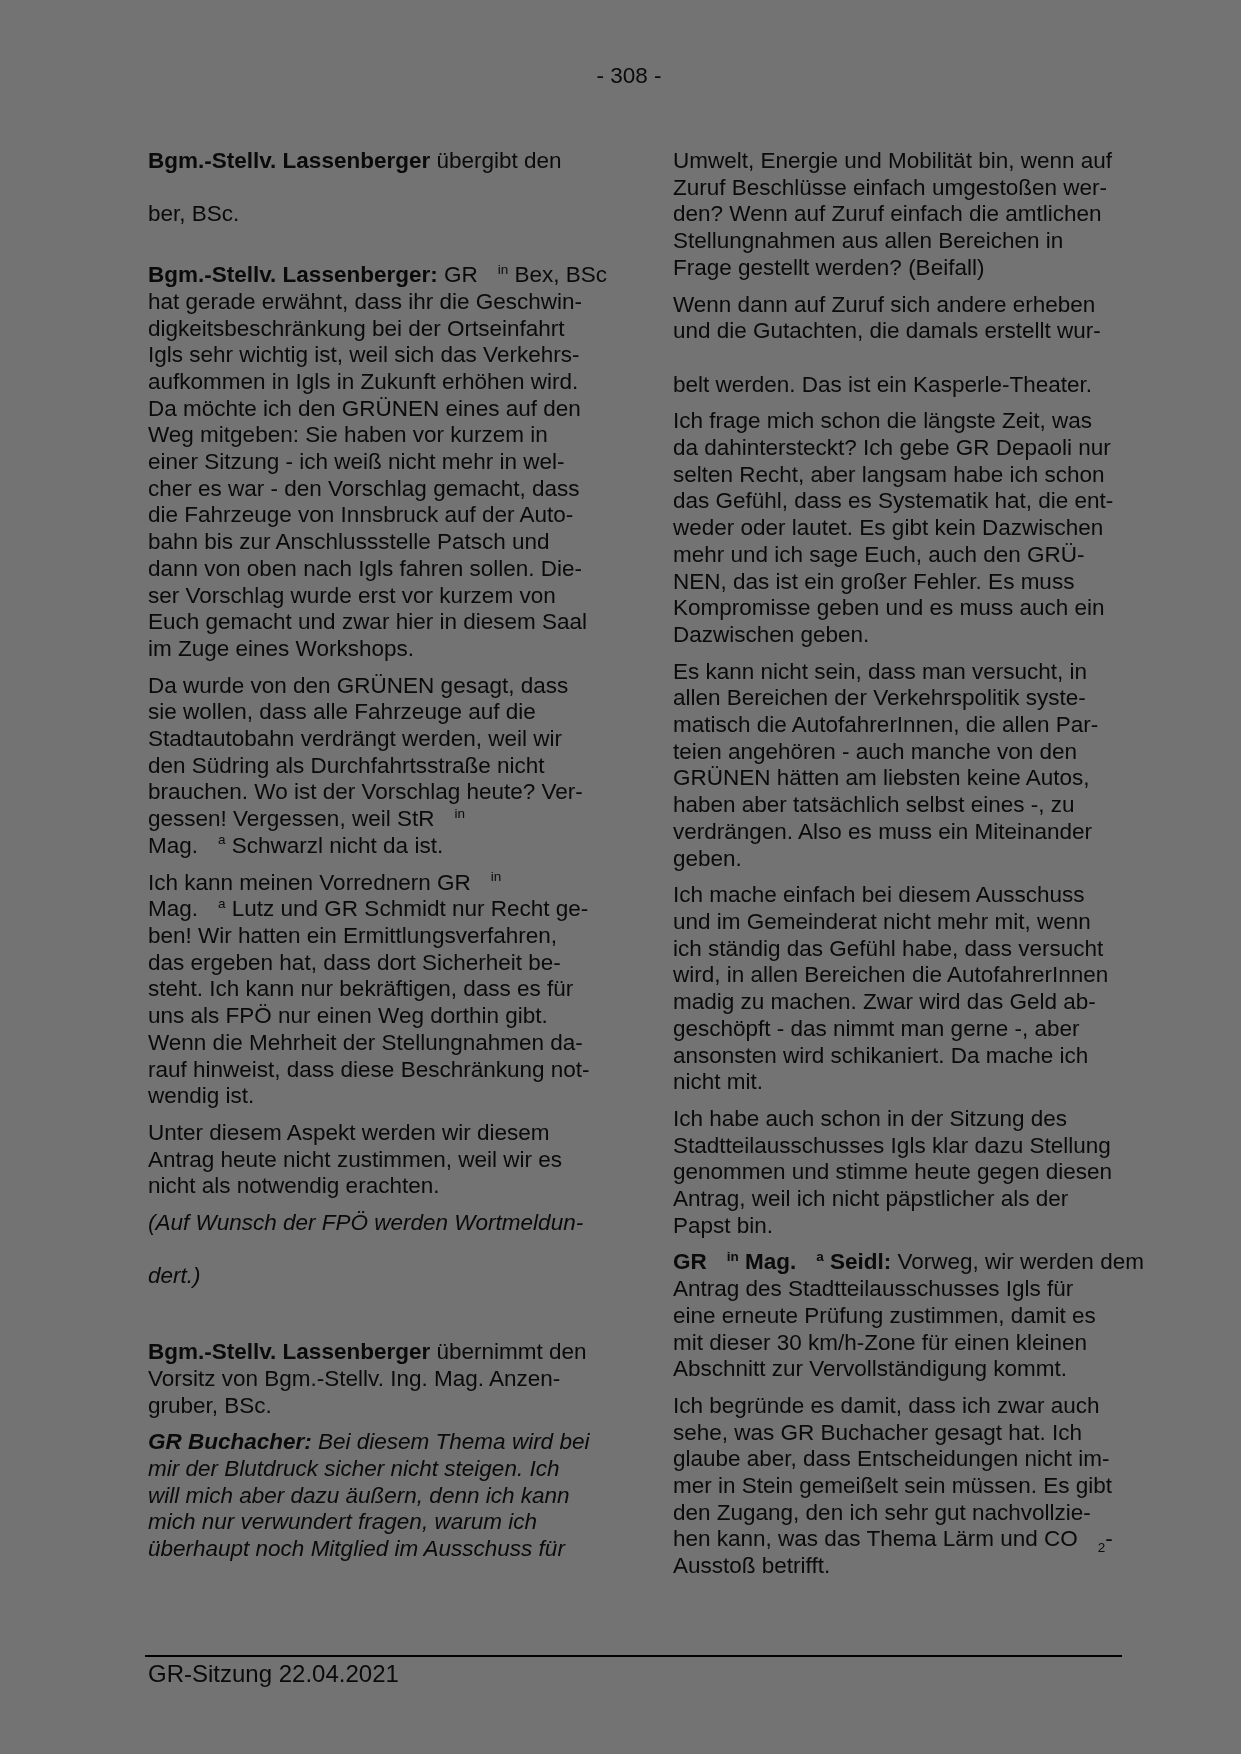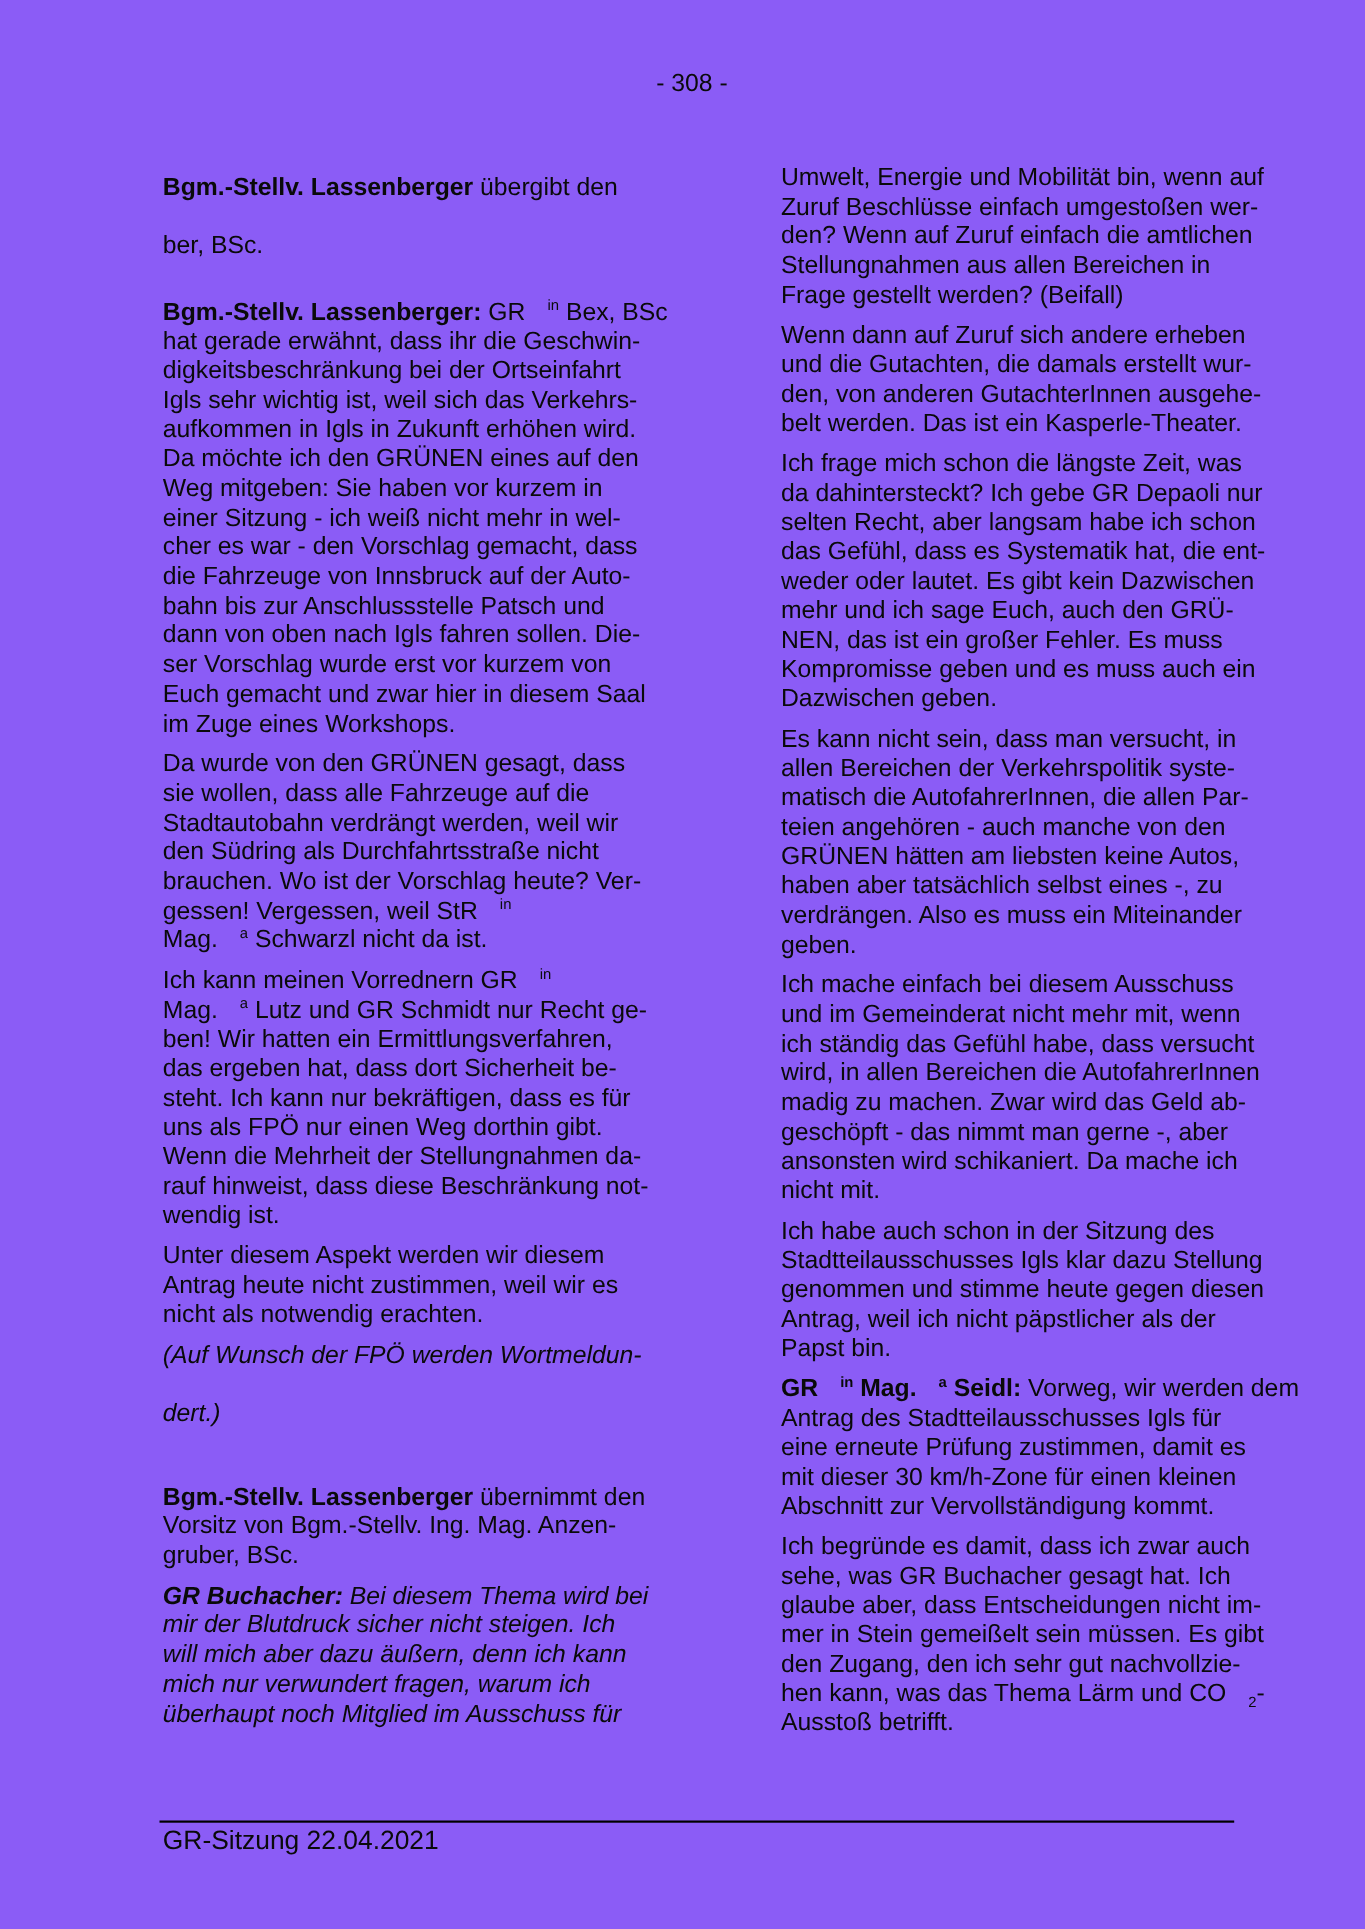--- a/index.html
+++ b/index.html
@@ -1,41 +1,41 @@
 <!DOCTYPE html>
 <html><head>
 <meta charset="utf-8">
 <style>
   html, body { margin: 0; padding: 0; background: #e8e8e8; }
   .page {
     position: relative;
     width: 1241px;
     height: 1754px;
-    background: #8b5cf6;
+    background: #737373;
     font-family: "Liberation Sans", "DejaVu Sans", sans-serif;
     color: #0a0a0a;
     overflow: hidden;
   }
   .page-number {
     position: absolute;
     top: 62px;
     left: 148px;
     width: 962px;
     text-align: center;
     font-size: 22.5px;
     line-height: 27px;
   }
   .columns {
     position: absolute;
     top: 148px;
     left: 148px;
     width: 980px;
     display: flex;
-    gap: 107px;
-    align-items: center;
+    gap: 70px;
+    align-items: flex-start;
   }
   .col { white-space: nowrap; }
   .col-left  { width: 455px; }
   .col-right { width: 445px; }
   .para {
     margin: 0 0 10px 0;
     font-size: 22.5px;
     line-height: 26.7px;
   }
   .para.italic { font-style: italic; }
@@ -75,21 +75,21 @@
         <p class="para" style="margin-top: 34px;"><span class="b">Bgm.-Stellv. Lassenberger:</span><span> GR</span><sup>in</sup><span> Bex, BSc</span><br><span>hat gerade erwähnt, dass ihr die Geschwin-</span><br><span>digkeitsbeschränkung bei der Ortseinfahrt</span><br><span>Igls sehr wichtig ist, weil sich das Verkehrs-</span><br><span>aufkommen in Igls in Zukunft erhöhen wird.</span><br><span>Da möchte ich den GRÜNEN eines auf den</span><br><span>Weg mitgeben: Sie haben vor kurzem in</span><br><span>einer Sitzung - ich weiß nicht mehr in wel-</span><br><span>cher es war - den Vorschlag gemacht, dass</span><br><span>die Fahrzeuge von Innsbruck auf der Auto-</span><br><span>bahn bis zur Anschlussstelle Patsch und</span><br><span>dann von oben nach Igls fahren sollen. Die-</span><br><span>ser Vorschlag wurde erst vor kurzem von</span><br><span>Euch gemacht und zwar hier in diesem Saal</span><br><span>im Zuge eines Workshops.</span></p>
         <p class="para"><span>Da wurde von den GRÜNEN gesagt, dass</span><br><span>sie wollen, dass alle Fahrzeuge auf die</span><br><span>Stadtautobahn verdrängt werden, weil wir</span><br><span>den Südring als Durchfahrtsstraße nicht</span><br><span>brauchen. Wo ist der Vorschlag heute? Ver-</span><br><span>gessen! Vergessen, weil StR</span><sup>in</sup><br><span>Mag.</span><sup>a</sup><span> Schwarzl nicht da ist.</span></p>
         <p class="para"><span>Ich kann meinen Vorrednern GR</span><sup>in</sup><br><span>Mag.</span><sup>a</sup><span> Lutz und GR Schmidt nur Recht ge-</span><br><span>ben! Wir hatten ein Ermittlungsverfahren,</span><br><span>das ergeben hat, dass dort Sicherheit be-</span><br><span>steht. Ich kann nur bekräftigen, dass es für</span><br><span>uns als FPÖ nur einen Weg dorthin gibt.</span><br><span>Wenn die Mehrheit der Stellungnahmen da-</span><br><span>rauf hinweist, dass diese Beschränkung not-</span><br><span>wendig ist.</span></p>
         <p class="para"><span>Unter diesem Aspekt werden wir diesem</span><br><span>Antrag heute nicht zustimmen, weil wir es</span><br><span>nicht als notwendig erachten.</span></p>
         <p class="para italic"><span>(Auf Wunsch der FPÖ werden Wortmeldun-</span><br><br><span>dert.)</span></p>
         <p class="para" style="margin-top: 49px;"><span class="b">Bgm.-Stellv. Lassenberger</span><span> übernimmt den</span><br><span>Vorsitz von Bgm.-Stellv. Ing. Mag. Anzen-</span><br><span>gruber, BSc.</span></p>
         <p class="para" style=" font-style: italic;"><span class="b">GR Buchacher:</span><span> Bei diesem Thema wird bei</span><br><span>mir der Blutdruck sicher nicht steigen. Ich</span><br><span>will mich aber dazu äußern, denn ich kann</span><br><span>mich nur verwundert fragen, warum ich</span><br><span>überhaupt noch Mitglied im Ausschuss für</span></p>
       </div>
     <div class="col col-right">
         <p class="para"><span>Umwelt, Energie und Mobilität bin, wenn auf</span><br><span>Zuruf Beschlüsse einfach umgestoßen wer-</span><br><span>den? Wenn auf Zuruf einfach die amtlichen</span><br><span>Stellungnahmen aus allen Bereichen in</span><br><span>Frage gestellt werden? (Beifall)</span></p>
-        <p class="para"><span>Wenn dann auf Zuruf sich andere erheben</span><br><span>und die Gutachten, die damals erstellt wur-</span><br><span>den, von anderen GutachterInnen ausgehe-</span><br><span>belt werden. Das ist ein Kasperle-Theater.</span></p>
+        <p class="para"><span>Wenn dann auf Zuruf sich andere erheben</span><br><span>und die Gutachten, die damals erstellt wur-</span><br><br><span>belt werden. Das ist ein Kasperle-Theater.</span></p>
         <p class="para"><span>Ich frage mich schon die längste Zeit, was</span><br><span>da dahintersteckt? Ich gebe GR Depaoli nur</span><br><span>selten Recht, aber langsam habe ich schon</span><br><span>das Gefühl, dass es Systematik hat, die ent-</span><br><span>weder oder lautet. Es gibt kein Dazwischen</span><br><span>mehr und ich sage Euch, auch den GRÜ-</span><br><span>NEN, das ist ein großer Fehler. Es muss</span><br><span>Kompromisse geben und es muss auch ein</span><br><span>Dazwischen geben.</span></p>
         <p class="para"><span>Es kann nicht sein, dass man versucht, in</span><br><span>allen Bereichen der Verkehrspolitik syste-</span><br><span>matisch die AutofahrerInnen, die allen Par-</span><br><span>teien angehören - auch manche von den</span><br><span>GRÜNEN hätten am liebsten keine Autos,</span><br><span>haben aber tatsächlich selbst eines -, zu</span><br><span>verdrängen. Also es muss ein Miteinander</span><br><span>geben.</span></p>
         <p class="para"><span>Ich mache einfach bei diesem Ausschuss</span><br><span>und im Gemeinderat nicht mehr mit, wenn</span><br><span>ich ständig das Gefühl habe, dass versucht</span><br><span>wird, in allen Bereichen die AutofahrerInnen</span><br><span>madig zu machen. Zwar wird das Geld ab-</span><br><span>geschöpft - das nimmt man gerne -, aber</span><br><span>ansonsten wird schikaniert. Da mache ich</span><br><span>nicht mit.</span></p>
         <p class="para"><span>Ich habe auch schon in der Sitzung des</span><br><span>Stadtteilausschusses Igls klar dazu Stellung</span><br><span>genommen und stimme heute gegen diesen</span><br><span>Antrag, weil ich nicht päpstlicher als der</span><br><span>Papst bin.</span></p>
         <p class="para"><span class="b">GR</span><sup class="b">in</sup><span class="b"> Mag.</span><sup class="b">a</sup><span class="b"> Seidl:</span><span> Vorweg, wir werden dem</span><br><span>Antrag des Stadtteilausschusses Igls für</span><br><span>eine erneute Prüfung zustimmen, damit es</span><br><span>mit dieser 30 km/h-Zone für einen kleinen</span><br><span>Abschnitt zur Vervollständigung kommt.</span></p>
         <p class="para"><span>Ich begründe es damit, dass ich zwar auch</span><br><span>sehe, was GR Buchacher gesagt hat. Ich</span><br><span>glaube aber, dass Entscheidungen nicht im-</span><br><span>mer in Stein gemeißelt sein müssen. Es gibt</span><br><span>den Zugang, den ich sehr gut nachvollzie-</span><br><span>hen kann, was das Thema Lärm und CO</span><sub>2</sub><span>-</span><br><span>Ausstoß betrifft.</span></p>
       </div>
   </div>
 
   <div class="footer-rule"></div>

